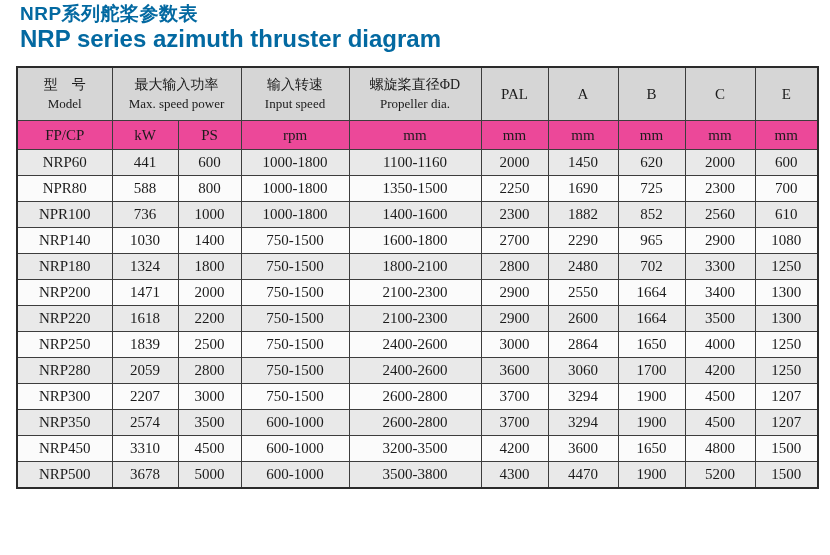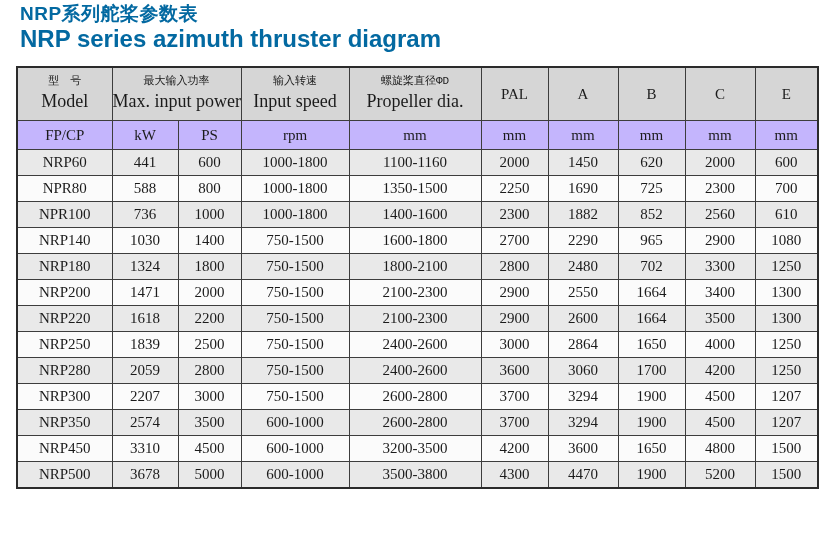--- a/index.html
+++ b/index.html
@@ -41,26 +41,26 @@
     overflow: hidden;
     white-space: nowrap;
   }
   tr.hdr th {
     background: #d6d6d6;
     height: 52px;
     font-weight: normal;
     font-size: 15px;
     line-height: 1.4;
   }
-  tr.hdr .zh { font-size: 11px; font-family: Liberation Mono, monospace; }
-  tr.hdr .en { font-size: 18px; }
+  tr.hdr .zh { font-size: 14px; }
+  tr.hdr .en { font-size: 13px; }
   tr.units td {
     height: 28px;
     font-size: 15px;
-    background: #c4b5fd;
+    background: #ec4899;
   }
   tbody.data tr { height: 26px; font-size: 15px; }
   tbody.data tr:nth-child(odd)  { background: #e9e9e9; }
   tbody.data tr:nth-child(even) { background: #fbfbfb; }
 </style>
 </head>
 <body>
 
 <div class="titles">
   <div class="title-zh">NRP系列舵桨参数表</div>
@@ -81,21 +81,21 @@
       <col style="width:63px">
   </colgroup>
   <thead>
     <tr class="hdr">
       <th>
         <div class="zh">型　号</div>
         <div class="en">Model</div>
       </th>
       <th colspan="2">
         <div class="zh">最大输入功率</div>
-        <div class="en">Max. input power</div>
+        <div class="en">Max. speed power</div>
       </th>
       <th>
         <div class="zh">输入转速</div>
         <div class="en">Input speed</div>
       </th>
       <th>
         <div class="zh">螺旋桨直径ΦD</div>
         <div class="en">Propeller dia.</div>
       </th>
       <th>PAL</th>

